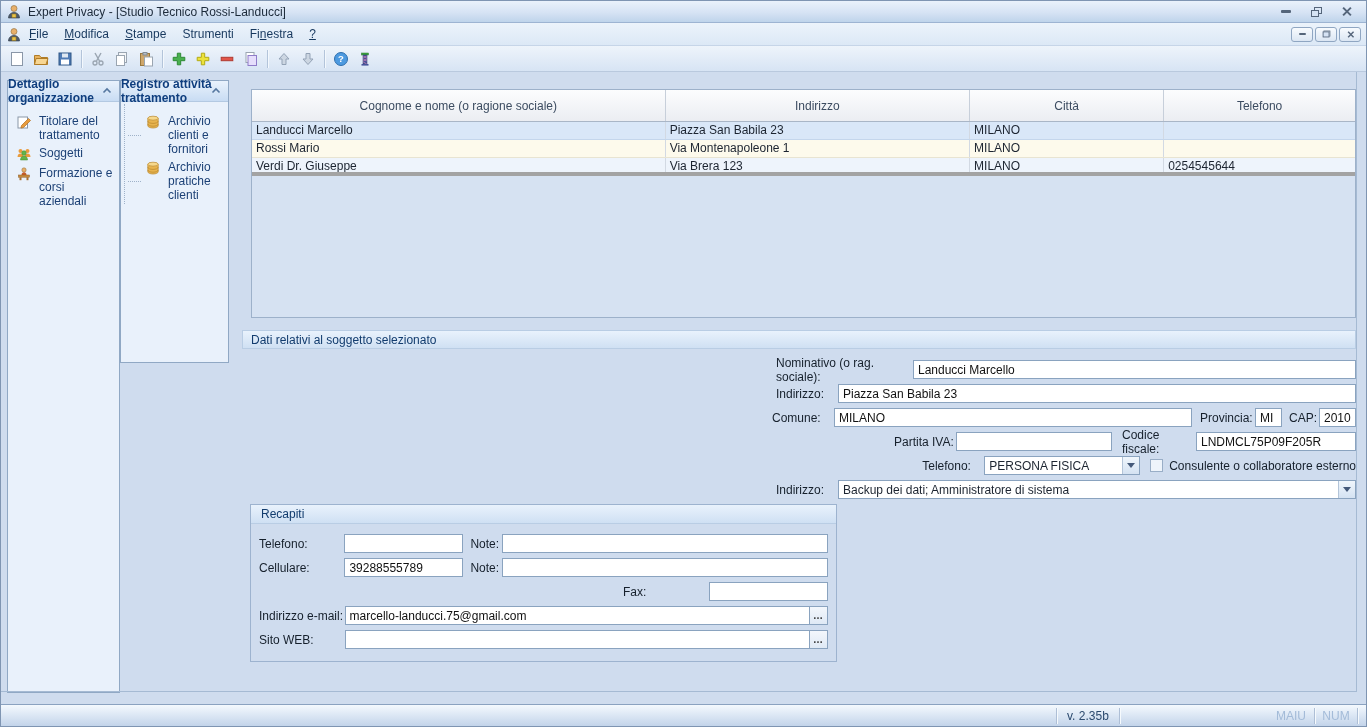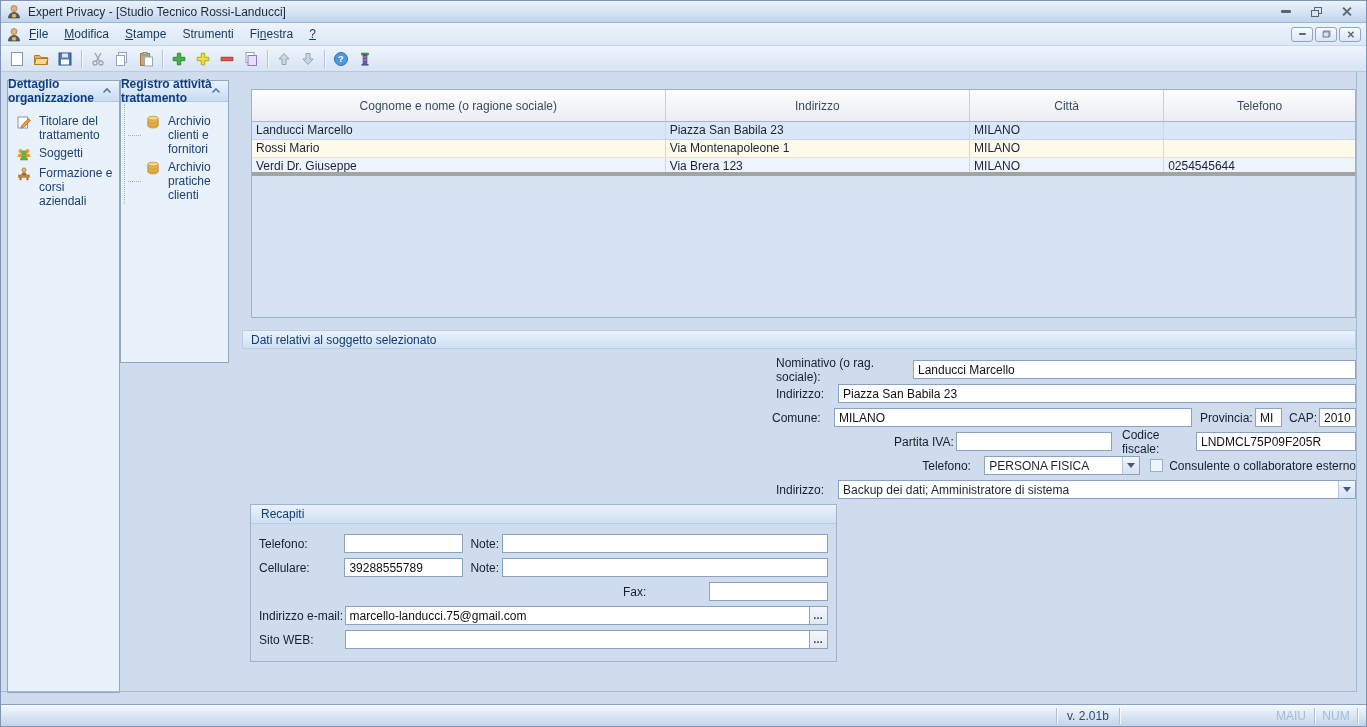--- a/index.html
+++ b/index.html
@@ -502,21 +502,21 @@
             </div>
           </div>
         </div>
       </div>
     </div>
   </div>
 
   <div class="statusbar">
     <span class="scell s-left"></span>
     <span class="sdiv"></span>
-    <span class="scell">v. 2.01b</span>
+    <span class="scell">v. 2.35b</span>
     <span class="sdiv"></span>
     <span class="s-fill"></span>
     <span class="s-ind">MAIU</span>
     <span class="sdiv"></span>
     <span class="s-ind" style="width:42px;">NUM</span>
     <span class="sdiv"></span>
     <span style="width:8px;"></span>
   </div>
 
 </div>

